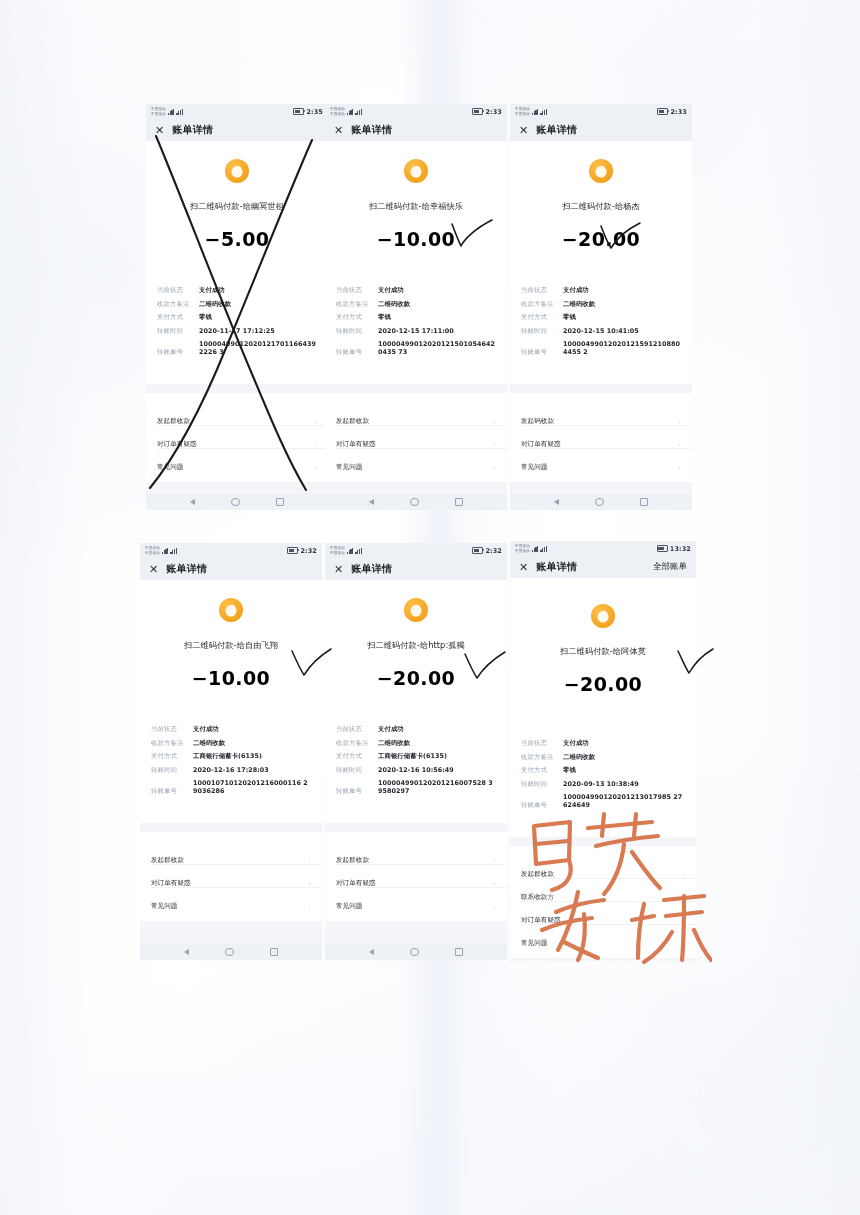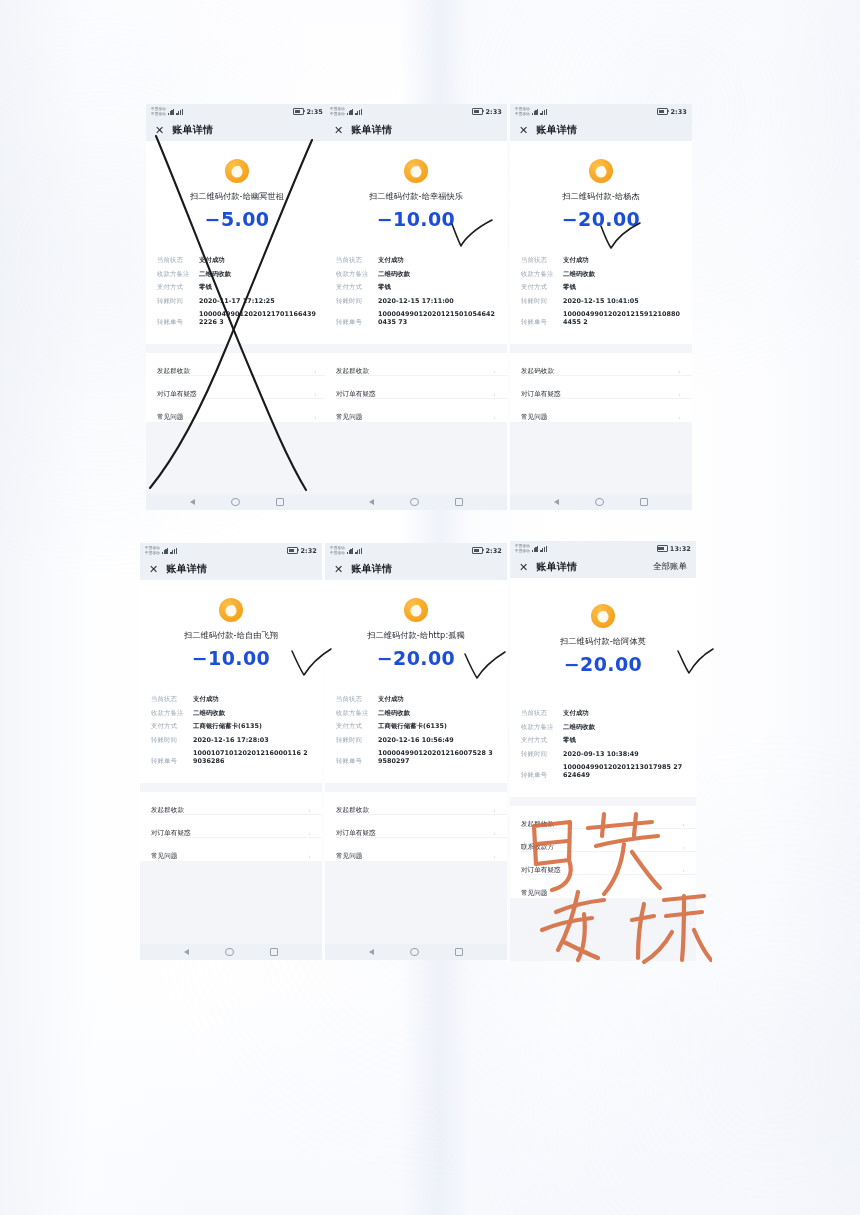--- a/index.html
+++ b/index.html
@@ -95,20 +95,21 @@
   }
   .nav-right {
     margin-left: auto;
     font-size: 8.5px;
     color: #1d2127;
   }
 
   .body-area {
     background: #ffffff;
     position: relative;
+    gap: 10px;
   }
 
   .bag-wrap {
     display: flex;
     justify-content: center;
     padding-top: 18px;
   }
   .bag {
     width: 24px; height: 24px;
     border-radius: 50%;
@@ -141,21 +142,21 @@
     font-size: 8.2px;
     color: #23272e;
     margin-top: 8px;
     letter-spacing: .1px;
     white-space: nowrap;
   }
   .amount {
     text-align: center;
     font-size: 19px;
     font-weight: bold;
-    color: #1d4ed8;
+    color: #000000;
     margin-top: 6px;
     letter-spacing: .4px;
   }
 
   .detail-list {
     margin-top: 26px;
     padding: 0 11px;
   }
   .detail-row {
     display: flex;

